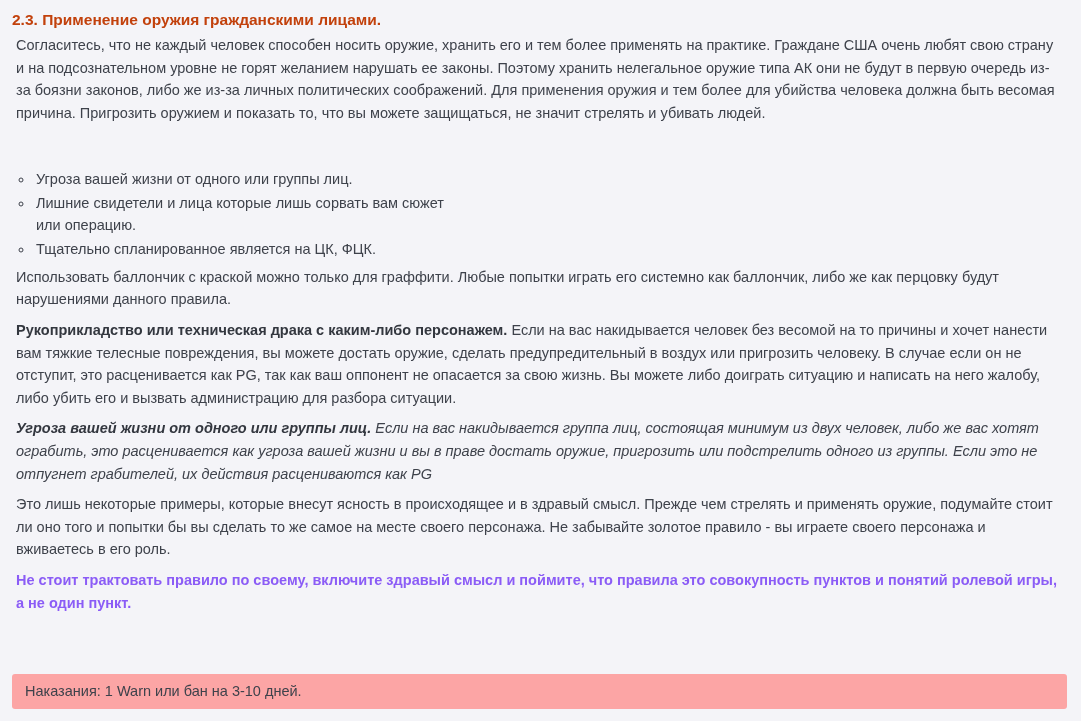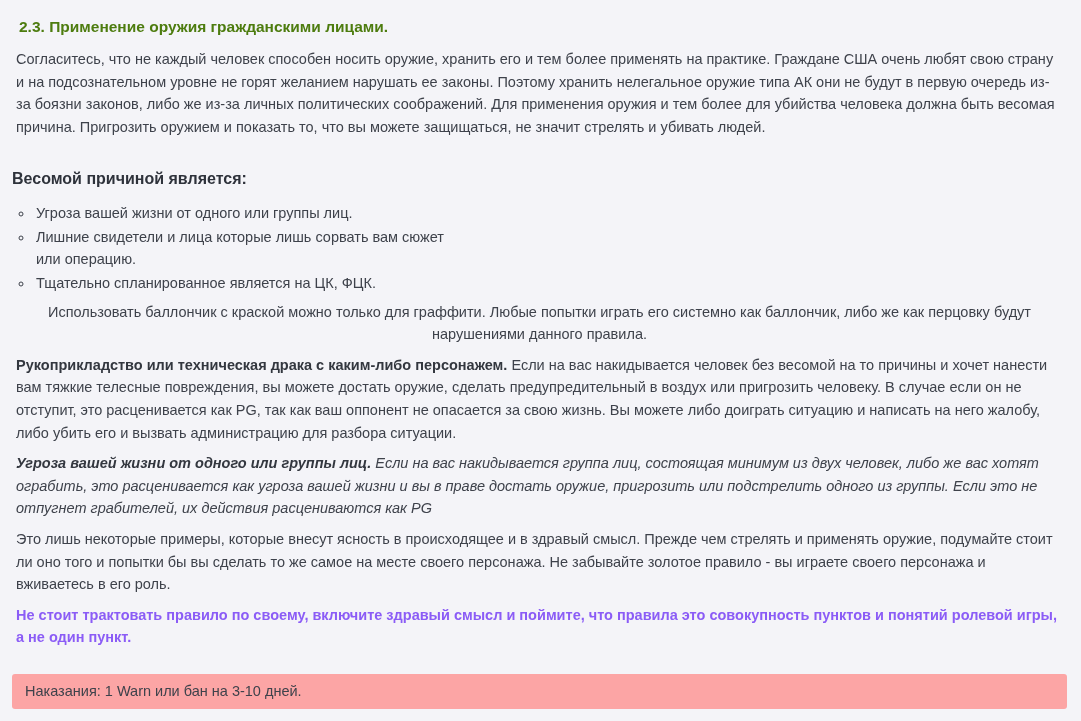--- a/index.html
+++ b/index.html
@@ -17,22 +17,22 @@
   .page {
     box-sizing: border-box;
     height: 100%;
     padding: 10px 14px 12px 12px;
     display: flex;
     flex-direction: column;
   }
   .section-title {
     font-size: 15.5px;
     font-weight: bold;
-    color: #4d7c0f;
-    margin: 7px;
+    color: #c2410c;
+    margin: 0;
     line-height: 1.3;
   }
   p.body-text {
     font-size: 14.5px;
     line-height: 1.56;
     margin: 4px;
   }
   .intro {
     margin-top: 17px;
   }
@@ -58,21 +58,21 @@
     margin: 13px 0 0 0;
     padding-left: 22px;
     list-style-type: circle;
     font-size: 14.5px;
     line-height: 1.52;
   }
   ul.reason-list li {
     margin-bottom: 2px;
     padding-left: 2px;
   }
-  .spray    { margin-top: 27px; text-align: center; }
+  .spray    { margin-top: 27px; }
   .fight    { margin-top: 25px; }
   .threat   { margin-top: 24px; font-style: italic; }
   .examples { margin-top: 24px; }
   .final-bold {
     margin-top: 0;
     font-weight: bold;
     color: #8b5cf6;
   }
   .lead-bold {
     font-weight: bold;
@@ -94,21 +94,20 @@
 <div class="page">
 
   <h1 class="section-title">2.3. Применение оружия гражданскими лицами.</h1>
 
   <p class="body-text intro">Согласитесь, что не каждый человек способен носить оружие, хранить его и тем более применять на практике. Граждане США очень любят свою страну и на подсознательном уровне не горят желанием нарушать ее законы. Поэтому хранить нелегальное оружие типа АК они не будут в первую очередь из-за боязни законов, либо же из-за личных политических соображений. Для применения оружия и тем более для убийства человека должна быть весомая причина. Пригрозить оружием и показать то, что вы можете защищаться, не значит стрелять и убивать людей.</p>
 
   <div class="columns">
 
 
     <div class="col col-right">
-      <h2 class="col-heading">Весомой причиной является:</h2>
       <ul class="reason-list">
         <li>Угроза вашей жизни от одного или группы лиц.</li>
         <li>Лишние свидетели и лица которые лишь сорвать вам сюжет или операцию.</li>
         <li>Тщательно спланированное является на ЦК, ФЦК.</li>
       </ul>
     </div>
 
   </div>
 
   <p class="body-text spray">Использовать баллончик с краской можно только для граффити. Любые попытки играть его системно как баллончик, либо же как перцовку будут нарушениями данного правила.</p>

